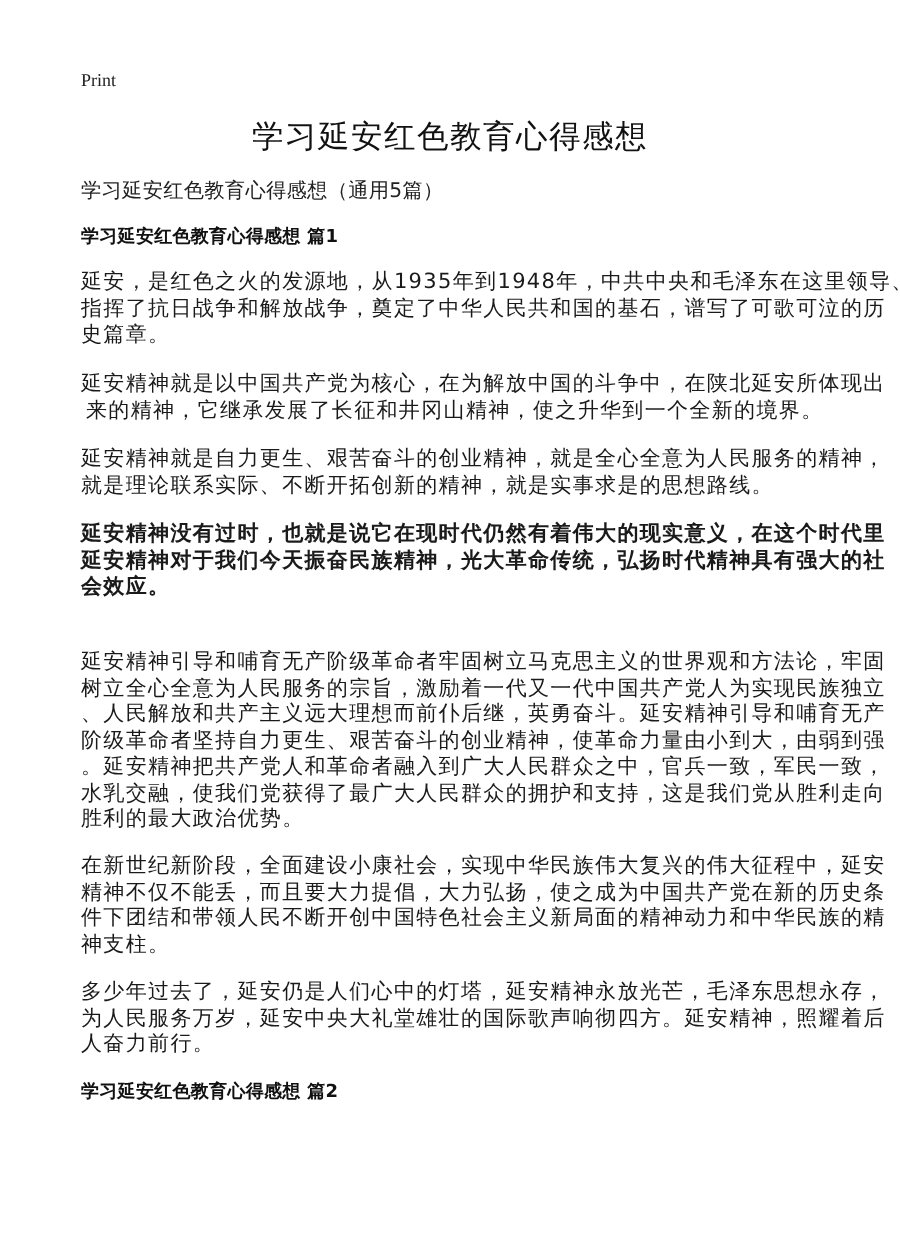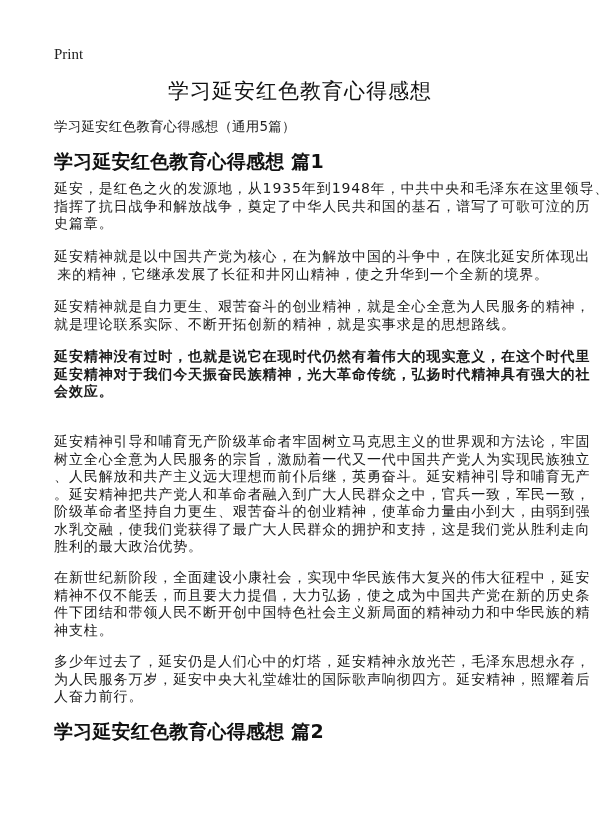--- a/index.html
+++ b/index.html
@@ -1,21 +1,21 @@
 <!DOCTYPE html>
 <html><head>
 <meta charset="utf-8">
 <style>
   html, body { margin: 0; padding: 0; background: #ffffff; }
   body { width: 600px; height: 828px; overflow: hidden; position: relative; color: #111111; font-family: "DejaVu Sans", "Liberation Sans", sans-serif; }
   .page { position: absolute; left: 0; top: 0; width: 600px; height: 828px; background: #ffffff; }
-  .print { position: absolute; left: 54px; top: 46px; font-family: "Liberation Serif", "DejaVu Serif", serif; font-size: 15px; color: #222; }
+  .print { position: absolute; left: 54px; top: 46px; font-family: "Liberation Serif", "DejaVu Serif", serif; font-size: 12px; color: #222; }
   .title { position: absolute; left: 0; top: 77px; width: 600px; text-align: center; font-size: 21px; letter-spacing: 1px; color: #111; }
   .subtitle { position: absolute; left: 54px; top: 118px; font-size: 13.5px; color: #222; letter-spacing: 0.2px; text-align: right; }
-  .section-heading { position: absolute; left: 54px; font-size: 19px; font-weight: bold; color: #111; letter-spacing: 0.2px; }
+  .section-heading { position: absolute; left: 54px; font-size: 12px; font-weight: bold; color: #111; letter-spacing: 0.2px; }
   .para { position: absolute; left: 54px; width: 495px; font-size: 14px; line-height: 17.5px; color: #1a1a1a; letter-spacing: 0.9px; }
   .para span { display: block; white-space: nowrap; }
 </style>
 </head>
 <body>
 
 <div class="page">
 
   <div class="print">Print</div>
 
@@ -44,22 +44,22 @@
   <div class="para" style="top:348px;font-weight:bold;">
     <span>延安精神没有过时，也就是说它在现时代仍然有着伟大的现实意义，在这个时代里</span>
     <span>延安精神对于我们今天振奋民族精神，光大革命传统，弘扬时代精神具有强大的社</span>
     <span>会效应。</span>
   </div>
 
   <div class="para" style="top:433px;">
     <span>延安精神引导和哺育无产阶级革命者牢固树立马克思主义的世界观和方法论，牢固</span>
     <span>树立全心全意为人民服务的宗旨，激励着一代又一代中国共产党人为实现民族独立</span>
     <span>、人民解放和共产主义远大理想而前仆后继，英勇奋斗。延安精神引导和哺育无产</span>
+    <span>阶级革命者坚持自力更生、艰苦奋斗的创业精神，使革命力量由小到大，由弱到强</span>
     <span>。延安精神把共产党人和革命者融入到广大人民群众之中，官兵一致，军民一致，</span>
-    <span>阶级革命者坚持自力更生、艰苦奋斗的创业精神，使革命力量由小到大，由弱到强</span>
     <span>水乳交融，使我们党获得了最广大人民群众的拥护和支持，这是我们党从胜利走向</span>
     <span>胜利的最大政治优势。</span>
   </div>
 
   <div class="para" style="top:569px;">
     <span>在新世纪新阶段，全面建设小康社会，实现中华民族伟大复兴的伟大征程中，延安</span>
     <span>精神不仅不能丢，而且要大力提倡，大力弘扬，使之成为中国共产党在新的历史条</span>
     <span>件下团结和带领人民不断开创中国特色社会主义新局面的精神动力和中华民族的精</span>
     <span>神支柱。</span>
   </div>

